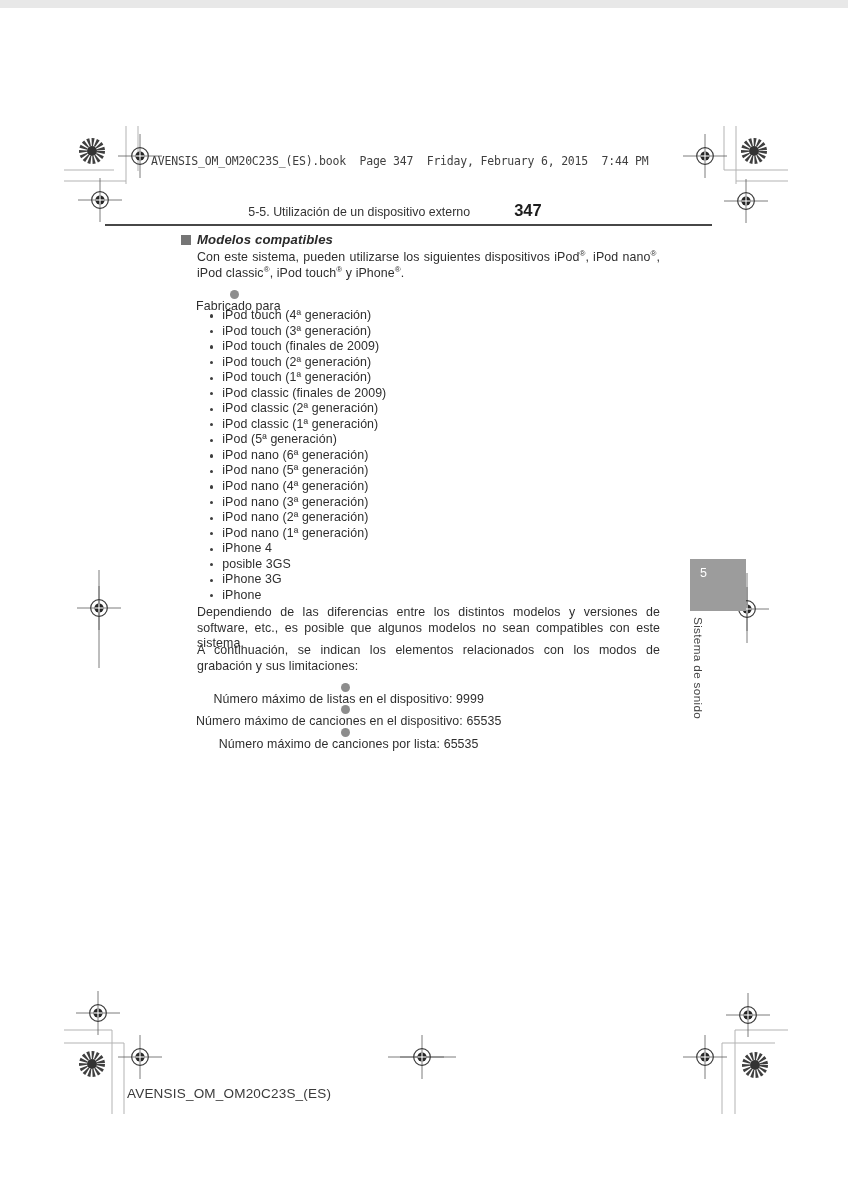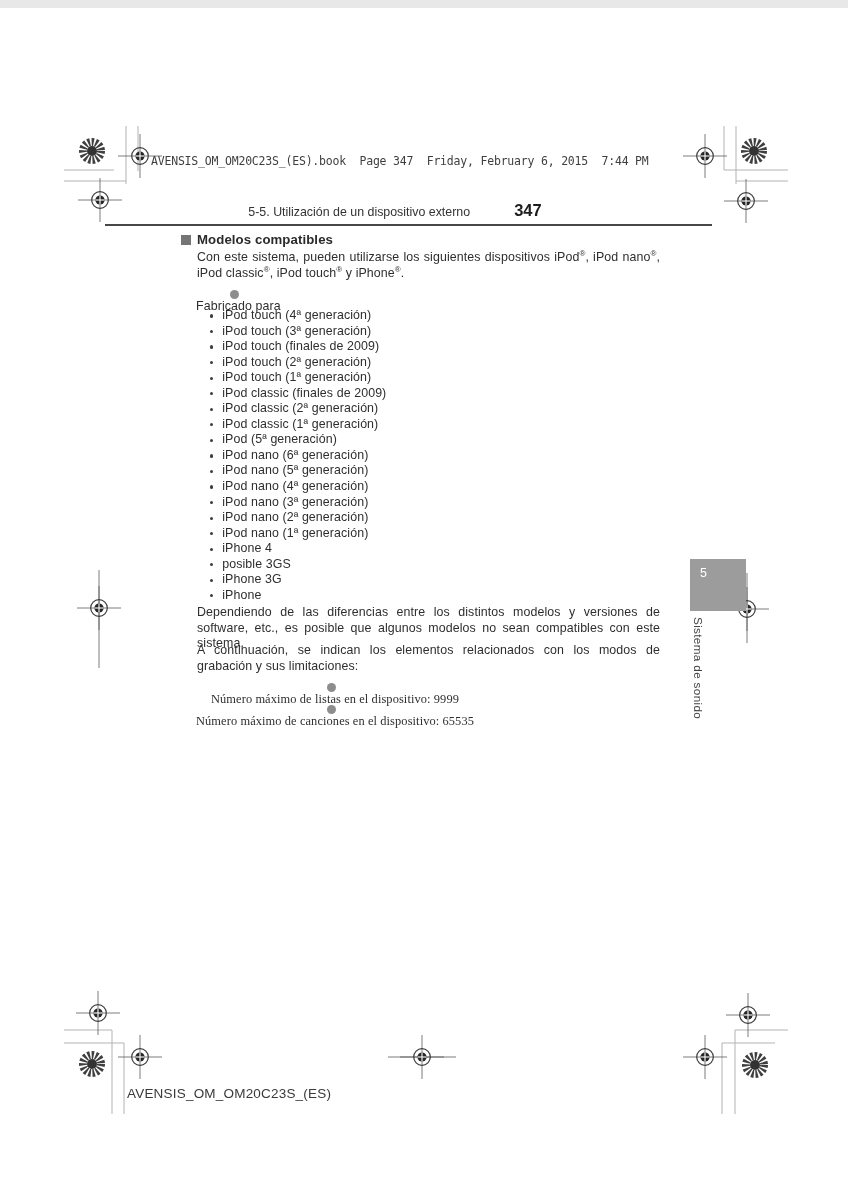--- a/index.html
+++ b/index.html
@@ -21,32 +21,32 @@
   .page-header{
     left:105px;top:193px;width:580px;display:flex;justify-content:center;
     align-items:baseline;gap:44px;
   }
   .section-title{font-size:12.4px;color:#333;}
   .page-number{font-size:16.5px;font-weight:bold;color:#1d1d1d;}
   .header-rule{left:105px;top:216px;width:607px;height:2.4px;background:#474747;}
   
   .heading{left:181px;top:224px;display:flex;align-items:center;}
   .sq{width:10px;height:10px;background:#757575;margin-right:6px;flex:none;}
-  .heading-label{font-size:13.2px;font-weight:bold;color:#2b2b2b;letter-spacing:0.1px;}
+  .heading-label{font-size:13.2px;font-weight:bold;color:#2b2b2b;letter-spacing:0.1px;font-style:italic;}
   
   .body-text{font-size:12.4px;line-height:15.5px;letter-spacing:0.1px;color:#2e2e2e;}
   .intro{left:197px;top:242px;width:463px;text-align:justify;margin:0;}
   .p1{left:197px;top:597px;width:463px;text-align:justify;margin:0;}
   .p2{left:197px;top:635px;width:463px;text-align:justify;margin:0;}
   sup{font-size:8px;line-height:0;}
   
   .dot-row{display:flex;align-items:center;flex-direction:column;}
   .gdot{width:9px;height:9px;border-radius:50%;background:#8d8d8d;margin:3px 7px 0 0;flex:none;}
   .fabricado{left:196px;top:279px;}
-  .limits{left:196px;top:672px;display:flex;flex-direction:column;font-family:Liberation Serif, serif;}
+  .limits{left:196px;top:672px;display:flex;flex-direction:column;}
   .limits .dot-row{height:22.4px;}
   
   .devices{left:210px;top:300px;margin:0;padding:0;list-style:none;}
   .devices li{display:flex;align-items:flex-start;height:15.55px;}
   .li-dot{width:3.2px;height:3.2px;border-radius:50%;background:#3d3d3d;margin:6.4px 9px 0 0;flex:none;}
   
   .chapter-tab{
     left:690px;top:551px;width:56px;height:52px;background:#9c9c9c;
   }
   .chapter-num{
@@ -215,20 +215,24 @@
 
   <div class="abs limits">
     <div class="dot-row">
       <span class="gdot"></span>
       <span class="body-text">Número máximo de listas en el dispositivo: 9999</span>
     </div>
     <div class="dot-row">
       <span class="gdot"></span>
       <span class="body-text">Número máximo de canciones en el dispositivo: 65535</span>
     </div>
+    <div class="dot-row">
+      <span class="gdot"></span>
+      <span class="body-text">Número máximo de canciones por lista: 65535</span>
+    </div>
   </div>
 
   <div class="abs chapter-tab">
     <span class="chapter-num">5</span>
   </div>
   <div class="abs chapter-vert">Sistema de sonido</div>
 
   <div class="abs slug-bottom">AVENSIS_OM_OM20C23S_(ES)</div>
 
 </div>

